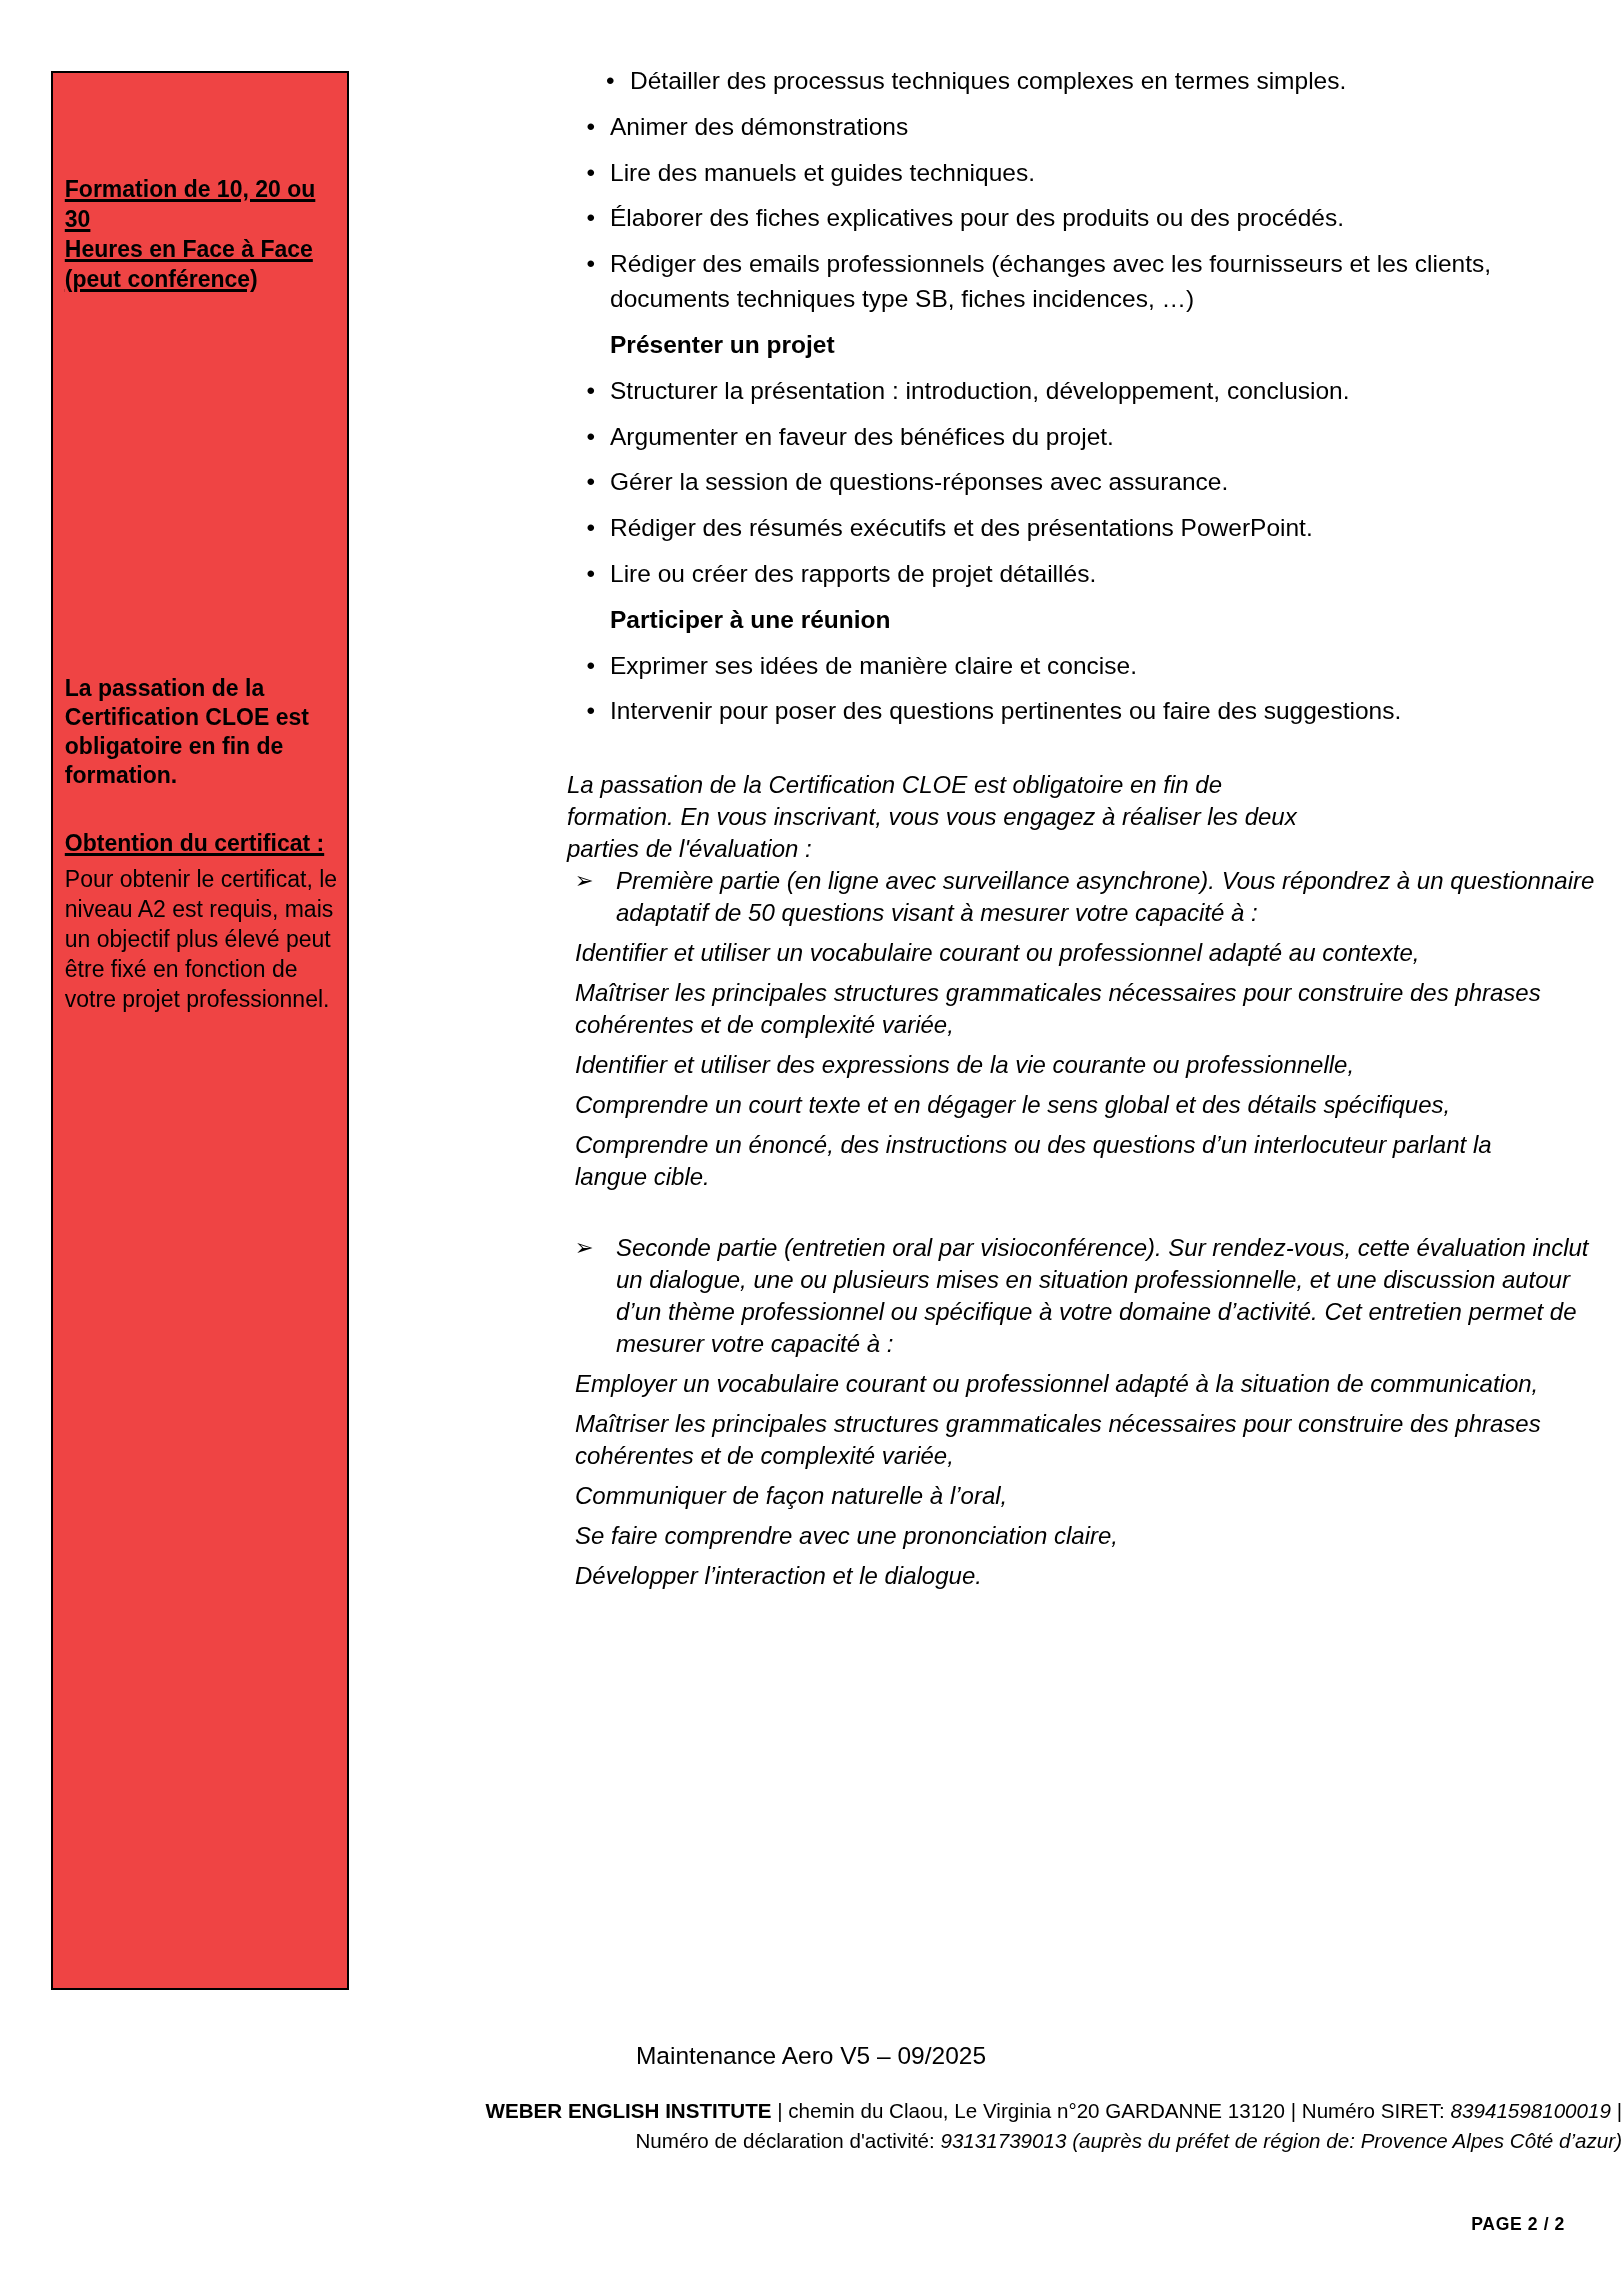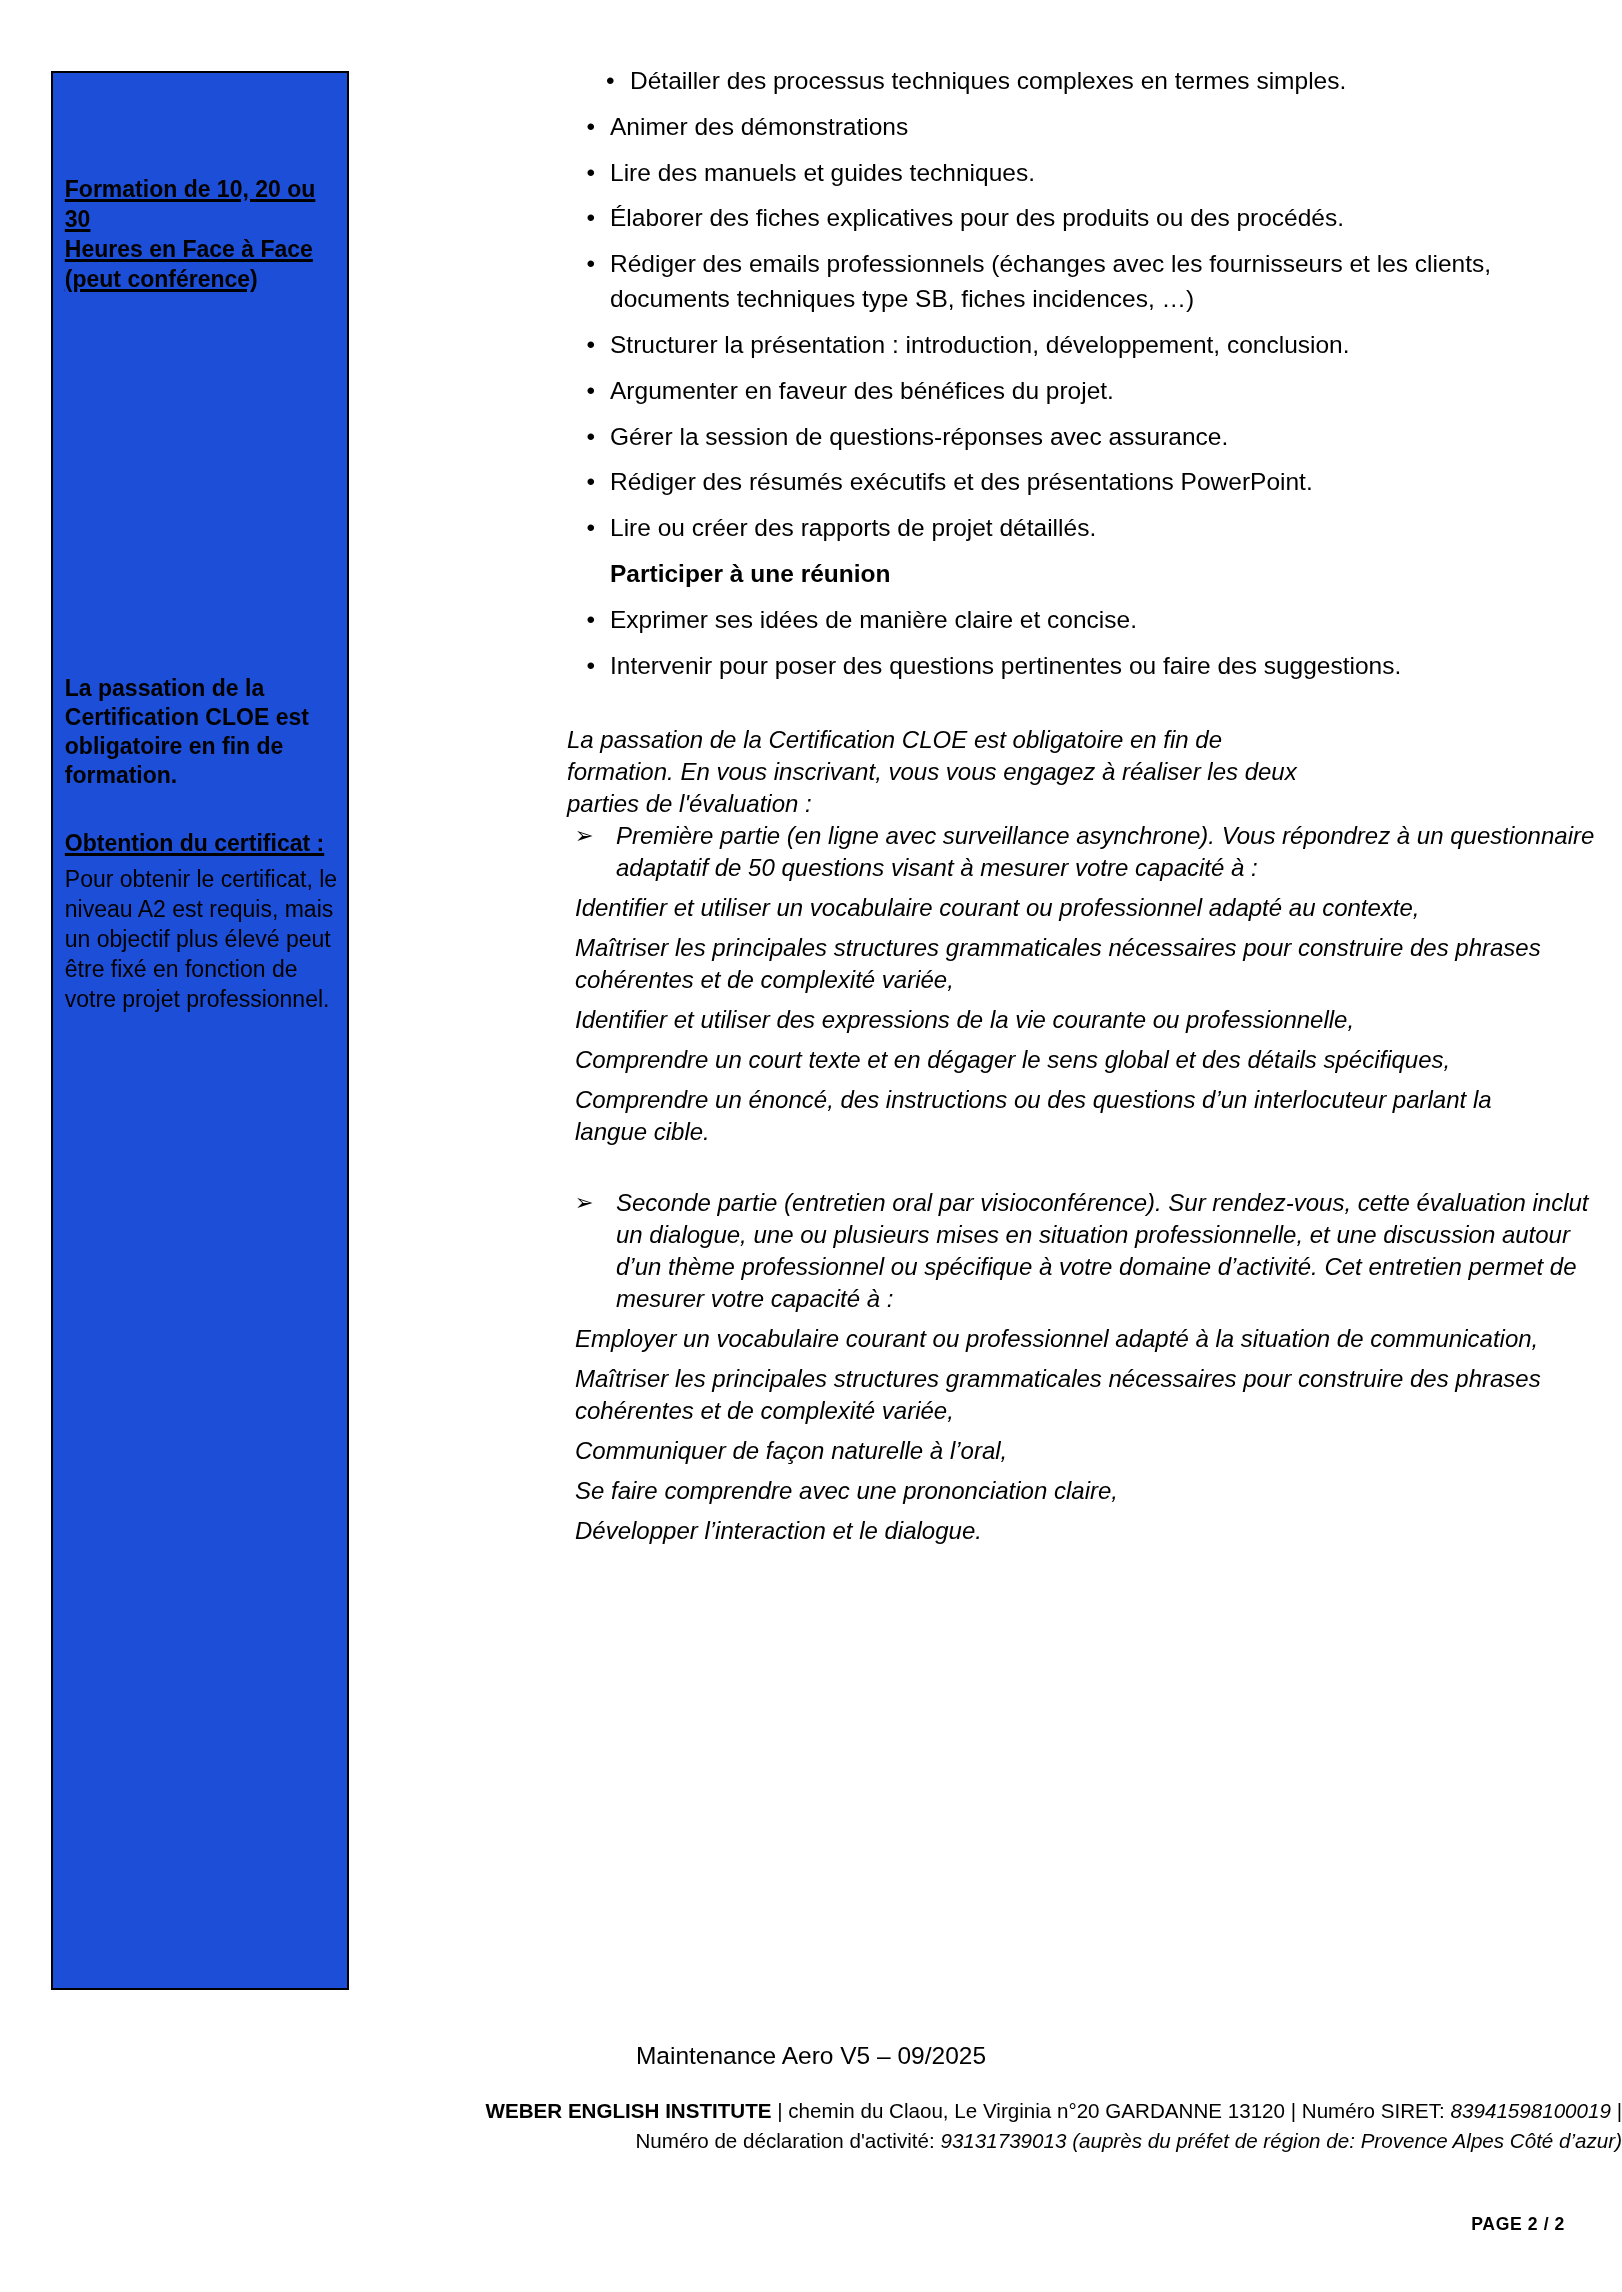--- a/index.html
+++ b/index.html
@@ -32,21 +32,21 @@
     height: 2000px;
   }
 
   
   .sidebar-box {
     position: absolute;
     left: 51px;
     top: 71px;
     width: 298px;
     height: 1919px;
-    background: #1d4ed8;
+    background: #ef4444;
     border: 2px solid #000000;
     box-sizing: border-box;
     padding: 0 9.8px;
   }
 
   .sb-heading {
     font-weight: bold;
     font-size: 23px;
     line-height: 30px;
     margin: 0;
@@ -239,20 +239,21 @@
     <div class="main-col">
 
       <ul class="bullets">
         <li class="bullet indent-more">Détailler des processus techniques complexes en termes simples.</li>
         <li class="bullet">Animer des démonstrations</li>
         <li class="bullet">Lire des manuels et guides techniques.</li>
         <li class="bullet">Élaborer des fiches explicatives pour des produits ou des procédés.</li>
         <li class="bullet">Rédiger des emails professionnels (échanges avec les fournisseurs et les clients, documents techniques type SB, fiches incidences, …)</li>
       </ul>
 
+      <div class="section-head">Présenter un projet</div>
 
       <ul class="bullets">
         <li class="bullet">Structurer la présentation : introduction, développement, conclusion.</li>
         <li class="bullet">Argumenter en faveur des bénéfices du projet.</li>
         <li class="bullet">Gérer la session de questions-réponses avec assurance.</li>
         <li class="bullet">Rédiger des résumés exécutifs et des présentations PowerPoint.</li>
         <li class="bullet">Lire ou créer des rapports de projet détaillés.</li>
       </ul>
 
       <div class="section-head">Participer à une réunion</div>

